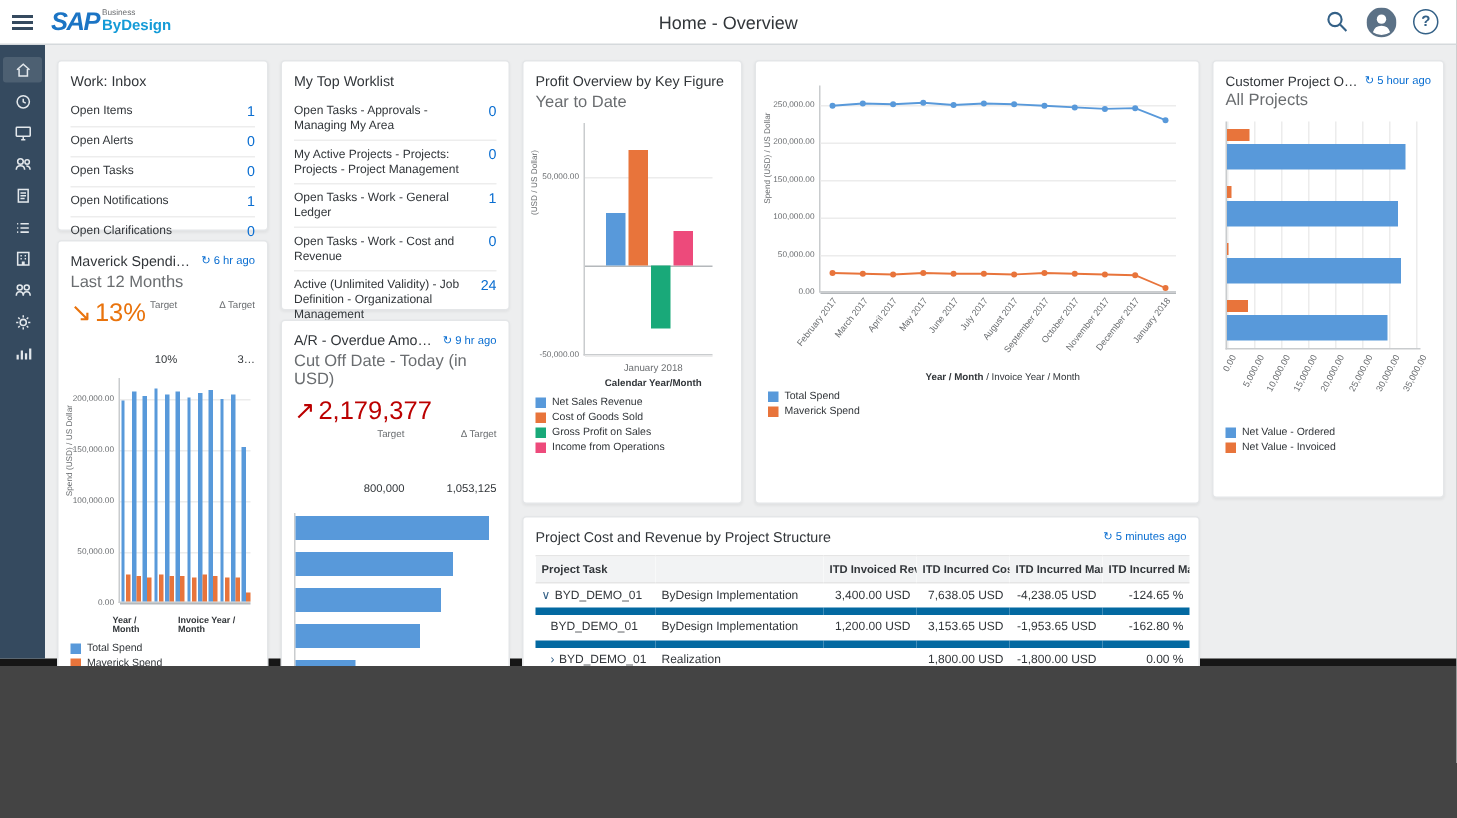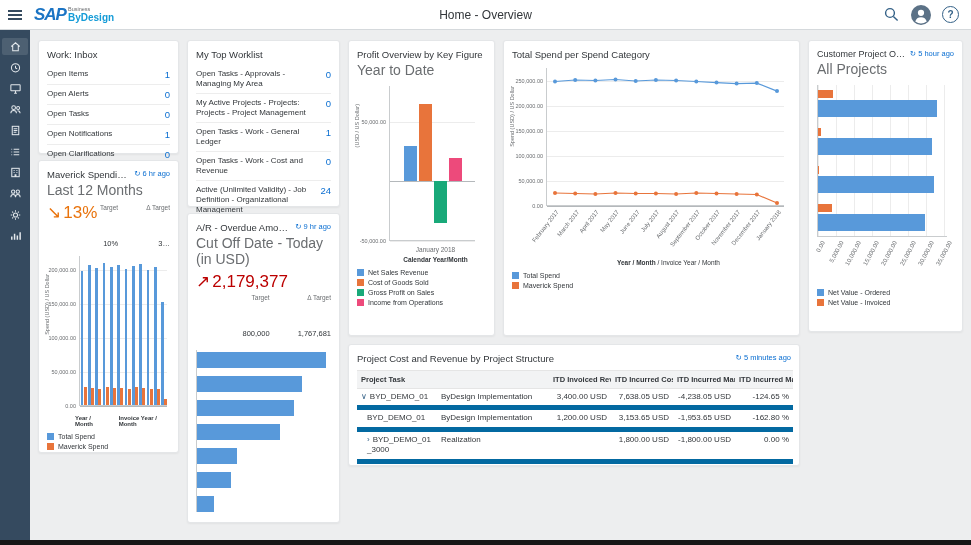--- a/index.html
+++ b/index.html
@@ -1,17 +1,17 @@
 <!DOCTYPE html>
 <html><head>
 <meta charset="utf-8">
 <style>
   *{margin:0;padding:0;box-sizing:border-box;}
   body{font-family:"Liberation Sans",sans-serif;background:#444;}
-  .screen{position:relative;width:971px;height:545px;background:#edeeef;overflow:hidden;}
+  .screen{position:relative;width:971px;height:444px;background:#edeeef;overflow:hidden;}
 
   
   .topbar{position:absolute;top:0;left:0;right:0;height:30px;background:#fff;border-bottom:1px solid #d5d9dc;display:flex;align-items:center;z-index:6;}
   .burger{width:30px;height:30px;background:none;border:none;display:flex;align-items:center;justify-content:center;cursor:pointer;}
   .burger-i{width:14px;height:2px;background:#354a5f;position:relative;display:block;}
   .burger-i::before,.burger-i::after{content:"";position:absolute;left:0;width:14px;height:2px;background:#354a5f;}
   .burger-i::before{top:-4px}.burger-i::after{top:4px}
   .logo{display:flex;align-items:flex-start;gap:2px;margin-left:4px;}
   .logo-sap{font-size:17px;font-weight:bold;font-style:italic;color:#1b74c4;letter-spacing:-1px;line-height:1;}
   .logo-stack{display:flex;flex-direction:column;line-height:1;margin-top:1px;}
@@ -30,21 +30,21 @@
   .side-btn.active{background:rgba(255,255,255,0.12);}
   .side-btn svg{width:13px;height:13px;stroke:#e3e8ec;stroke-width:1.1;fill:none;}
   .content{position:absolute;left:30px;top:30px;right:0;bottom:5px;background:#edeeef;}
   .bottom-edge{position:absolute;left:0;bottom:0;width:100%;height:5px;background:#161616;}
 
   
   .card{position:absolute;background:#fff;border:1px solid #e4e6e8;border-radius:3px;box-shadow:0 1px 2px rgba(0,0,0,0.05);padding:8px;z-index:2;}
   .card-head{display:flex;justify-content:space-between;align-items:flex-start;gap:4px;}
   .card-title{font-size:9.5px;font-weight:normal;color:#32363a;white-space:nowrap;overflow:hidden;text-overflow:ellipsis;}
   .stamp{font-size:7.5px;color:#0a6ed1;white-space:nowrap;display:flex;align-items:center;gap:2px;cursor:pointer;}
-  .subtitle{font-size:14px;color:#6a6d70;margin-top:2px;}
+  .subtitle{font-size:11px;color:#6a6d70;margin-top:2px;}
 
   .c-inbox{left:38px;top:40px;width:141px;height:114px;}
   .c-maverick{left:38px;top:160px;width:141px;height:293px;}
   .c-worklist{left:187px;top:40px;width:153px;height:167px;}
   .c-ar{left:187px;top:213px;width:153px;height:310px;}
   .c-profit{left:348px;top:40px;width:147px;height:296px;}
   .c-spend{left:503px;top:40px;width:297px;height:296px;}
   .c-customer{left:808px;top:40px;width:155px;height:292px;}
   .c-table{left:348px;top:344px;width:452px;height:122px;}
 
@@ -344,21 +344,21 @@
       <div class="kpi red">
         <span>↗</span>
         <span>2,179,377</span>
       </div>
     </div>
     <div class="kpi-row" style="margin-top:4px;">
       <div class="tgt">
         <span>Target</span>
         <span>Δ Target</span>
         <span class="tv">800,000</span>
-        <span class="tv">1,767,681</span>
+        <span class="tv">1,053,125</span>
       </div>
     </div>
     <div class="chart-host" id="ar-chart">
         <div class="hbar" style="width:96.6%;background:#5899da"></div>
         <div class="hbar" style="width:78.4%;background:#5899da"></div>
         <div class="hbar" style="width:72.4%;background:#5899da"></div>
         <div class="hbar" style="width:62.1%;background:#5899da"></div>
         <div class="hbar" style="width:30.2%;background:#5899da"></div>
         <div class="hbar" style="width:25.0%;background:#5899da"></div>
         <div class="hbar" style="width:12.4%;background:#5899da"></div>
@@ -402,23 +402,20 @@
           </div>
           <div class="lg">
             <span class="sw" style="background:#ed4a7b"></span>
             <span>Income from Operations</span>
           </div>
         </div>
     </div>
   </section>
 
   <section class="card c-spend">
-    <div class="card-head">
-      <h3 class="card-title">Total Spend per Spend Category</h3>
-    </div>
     <div class="chart-block">
       <span class="vlabel">Spend (USD) / US Dollar</span>
       <div class="chart-host" id="spend-chart" style="height: 188px;">
           <div class="plot" style="margin-left:34px;width:238px;height:138px">
             <div class="gl zero" style="top:138.0px"></div>
             <span class="tick" style="top:135.0px;left:-34px;width:30px">0.00</span>
             <div class="gl" style="top:112.9px"></div>
             <span class="tick" style="top:109.9px;left:-34px;width:30px">50,000.00</span>
             <div class="gl" style="top:87.8px"></div>
             <span class="tick" style="top:84.8px;left:-34px;width:30px">100,000.00</span>

